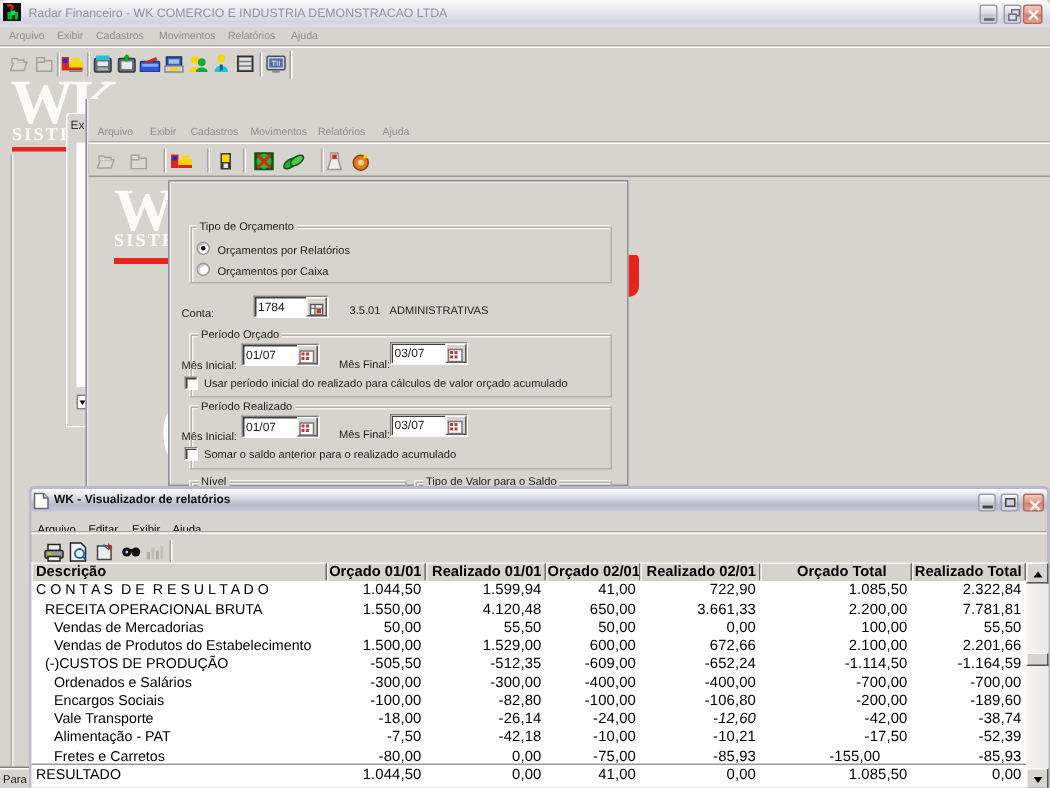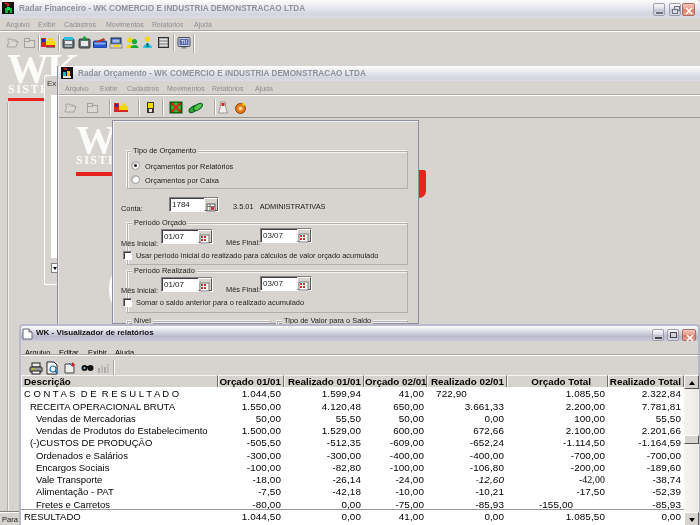--- a/index.html
+++ b/index.html
@@ -1,21 +1,21 @@
 <!DOCTYPE html>
 <html><head>
 <meta charset="utf-8">
 <style>
 * { margin:0; padding:0; box-sizing:border-box; }
 html,body { width:700px; height:525px; overflow:hidden; }
 body { font-family:"Liberation Sans", sans-serif; background:#d7d4cf; position:relative; will-change:transform; }
 .abs { position:absolute; }
 .tb-inactive { background:linear-gradient(180deg,#fdfdfe 0%,#ebebf1 35%,#d4d4df 80%,#dcdce6 100%); }
 .tb-active { background:linear-gradient(180deg,#ffffff 0%,#e2e2ec 30%,#b9b9cb 70%,#c9c9d9 100%); }
-.ttxt { font-weight:bold; color:#90909a; white-space:nowrap; }
+.ttxt { font-weight:normal; color:#90909a; white-space:nowrap; }
 .menutxt { color:#8c8c8e; white-space:nowrap; font-size:7px; }
 .winbtn { position:absolute; border-radius:2px; border:1px solid #9d9dae;
   background:linear-gradient(180deg,#fcfcfd,#d9d9e3 45%,#c2c2d2 55%,#dadae4); }
 .winbtn-close { border:1px solid #b06a5e;
   background:linear-gradient(180deg,#f6c9bd,#e79c8d 45%,#d97a67 55%,#e8a392); }
 .sunken { border-top:1px solid #828282; border-left:1px solid #828282; border-bottom:1px solid #ffffff; border-right:1px solid #ffffff; box-shadow:inset 1px 1px 0 #404040; background:#fff; }
 .gbox { border:1px solid #b3b0ac; box-shadow:1px 1px 0 #f4f3f1 inset, -1px -1px 0 #f4f3f1; }
 .glabel { position:absolute; background:#d7d4cf; padding:0 2px; font-size:7.4px; color:#1a1a1a; white-space:nowrap; }
 .lbl { position:absolute; font-size:7.4px; color:#1a1a1a; white-space:nowrap; }
 .hdrcell { position:absolute; top:0; height:13px; background:#d6d3ce;
@@ -143,30 +143,20 @@
   <div class="abs" style="left:51px;top:42px;width:6px;height:163px;background:#fff;"></div>
   <div class="abs" style="left:51px;top:210px;width:7px;height:10px;background:#fff;border:1px solid #808080;"></div>
   <div class="abs" style="left:53px;top:214px;width:0;height:0;border-left:2.5px solid transparent;border-right:2.5px solid transparent;border-top:3.5px solid #000;"></div>
 </div>
 
 <div class="abs" style="left:0;top:511px;width:20px;height:14px;background:#d7d4cf;border-top:1px solid #828282;box-shadow:0 1px 0 #fff inset;">
   <div class="abs" style="left:2px;top:3px;font-size:7.5px;color:#1a1a1a;">Para</div>
 </div>
 
 <div class="abs" style="left:57px;top:66px;width:643px;height:258px;background:#d7d4cf;border-left:1px solid #8e8e9c;box-shadow:inset 1px 0 0 #e8e8ee;">
-  <div class="abs tb-inactive" style="left:1px;top:0;width:642px;height:15px;">
-    <svg class="abs" style="left:2px;top:1px;" width="12" height="12">
-      <rect width="12" height="12" fill="#101010"></rect>
-      <path d="M2 2 C4 0 7 1 6 3 Z" fill="#e02010"></path>
-      <rect x="2" y="5" width="3" height="5" fill="#18b8c8"></rect>
-      <rect x="6" y="4" width="3" height="6" fill="#f3c400"></rect>
-      <rect x="2" y="9" width="8" height="2" fill="#e8e4da"></rect>
-    </svg>
-    <div class="ttxt abs" style="left:19px;top:3px;font-size:8.2px;">Radar Orçamento - WK COMERCIO E INDUSTRIA DEMONSTRACAO LTDA</div>
-  </div>
 
   <div class="abs" style="left:1px;top:15px;width:642px;height:14px;background:#d7d4cf;">
     <div class="menutxt abs" style="left:6px;top:4px;">Arquivo</div>
     <div class="menutxt abs" style="left:41px;top:4px;">Exibir</div>
     <div class="menutxt abs" style="left:68px;top:4px;">Cadastros</div>
     <div class="menutxt abs" style="left:108px;top:4px;">Movimentos</div>
     <div class="menutxt abs" style="left:153px;top:4px;">Relatórios</div>
     <div class="menutxt abs" style="left:196px;top:4px;">Ajuda</div>
   </div>
 
@@ -378,21 +368,21 @@
     <div class="hdrcell num" style="left:587px;width:76px;padding-right:2px;">Realizado Total</div>
   </div>
 
   <div class="abs" style="left:0;top:61px;width:663px;height:140px;background:#fff;"></div>
   <div class="abs" style="left:0;top:183px;width:663px;height:1px;background:#9a9a9a;"></div>
   <div id="rows">
   <div class="cell" style="left:3px;top:62.2px;">C O N T A S  D E  R E S U L T A D O</div>
   <div class="cell num" style="left:197px;top:62.2px;width:63px;">1.044,50</div>
   <div class="cell num" style="left:263px;top:62.2px;width:77px;">1.599,94</div>
   <div class="cell num" style="left:343px;top:62.2px;width:60px;">41,00</div>
-  <div class="cell num" style="left:392px;top:62.2px;width:77px;text-align:center;">722,90</div>
+  <div class="cell num" style="left:406px;top:62.2px;width:77px;">722,90</div>
   <div class="cell num" style="left:486px;top:62.2px;width:98px;">1.085,50</div>
   <div class="cell num" style="left:587px;top:62.2px;width:73px;">2.322,84</div>
   <div class="cell" style="left:9px;top:74.5px;">RECEITA OPERACIONAL BRUTA</div>
   <div class="cell num" style="left:197px;top:74.5px;width:63px;">1.550,00</div>
   <div class="cell num" style="left:263px;top:74.5px;width:77px;">4.120,48</div>
   <div class="cell num" style="left:343px;top:74.5px;width:60px;">650,00</div>
   <div class="cell num" style="left:406px;top:74.5px;width:77px;">3.661,33</div>
   <div class="cell num" style="left:486px;top:74.5px;width:98px;">2.200,00</div>
   <div class="cell num" style="left:587px;top:74.5px;width:73px;">7.781,81</div>
   <div class="cell" style="left:15px;top:86.8px;">Vendas de Mercadorias</div>
@@ -428,35 +418,35 @@
   <div class="cell num" style="left:263px;top:135.9px;width:77px;">-82,80</div>
   <div class="cell num" style="left:343px;top:135.9px;width:60px;">-100,00</div>
   <div class="cell num" style="left:406px;top:135.9px;width:77px;">-106,80</div>
   <div class="cell num" style="left:486px;top:135.9px;width:98px;">-200,00</div>
   <div class="cell num" style="left:587px;top:135.9px;width:73px;">-189,60</div>
   <div class="cell" style="left:15px;top:148.2px;">Vale Transporte</div>
   <div class="cell num" style="left:197px;top:148.2px;width:63px;">-18,00</div>
   <div class="cell num" style="left:263px;top:148.2px;width:77px;">-26,14</div>
   <div class="cell num" style="left:343px;top:148.2px;width:60px;">-24,00</div>
   <div class="cell num" style="left:406px;top:148.2px;width:77px;font-style:italic;">-12,60</div>
-  <div class="cell num" style="left:486px;top:148.2px;width:98px;font-family:Liberation Serif, serif;">-42,00</div>
+  <div class="cell num" style="left:486px;top:148.2px;width:98px;">-42,00</div>
   <div class="cell num" style="left:587px;top:148.2px;width:73px;">-38,74</div>
   <div class="cell" style="left:15px;top:160.4px;">Alimentação - PAT</div>
   <div class="cell num" style="left:197px;top:160.4px;width:63px;">-7,50</div>
   <div class="cell num" style="left:263px;top:160.4px;width:77px;">-42,18</div>
   <div class="cell num" style="left:343px;top:160.4px;width:60px;">-10,00</div>
   <div class="cell num" style="left:406px;top:160.4px;width:77px;">-10,21</div>
   <div class="cell num" style="left:486px;top:160.4px;width:98px;">-17,50</div>
   <div class="cell num" style="left:587px;top:160.4px;width:73px;">-52,39</div>
   <div class="cell" style="left:15px;top:172.7px;">Fretes e Carretos</div>
   <div class="cell num" style="left:197px;top:172.7px;width:63px;">-80,00</div>
   <div class="cell num" style="left:263px;top:172.7px;width:77px;">0,00</div>
   <div class="cell num" style="left:343px;top:172.7px;width:60px;">-75,00</div>
   <div class="cell num" style="left:406px;top:172.7px;width:77px;">-85,93</div>
-  <div class="cell num" style="left:486px;top:172.7px;width:98px;text-align:center;">-155,00</div>
+  <div class="cell num" style="left:468px;top:172.7px;width:98px;">-155,00</div>
   <div class="cell num" style="left:587px;top:172.7px;width:73px;">-85,93</div>
   <div class="cell" style="left:3px;top:185.0px;">RESULTADO</div>
   <div class="cell num" style="left:197px;top:185.0px;width:63px;">1.044,50</div>
   <div class="cell num" style="left:263px;top:185.0px;width:77px;">0,00</div>
   <div class="cell num" style="left:343px;top:185.0px;width:60px;">41,00</div>
   <div class="cell num" style="left:406px;top:185.0px;width:77px;">0,00</div>
   <div class="cell num" style="left:486px;top:185.0px;width:98px;">1.085,50</div>
   <div class="cell num" style="left:587px;top:185.0px;width:73px;">0,00</div>
   </div>
 

